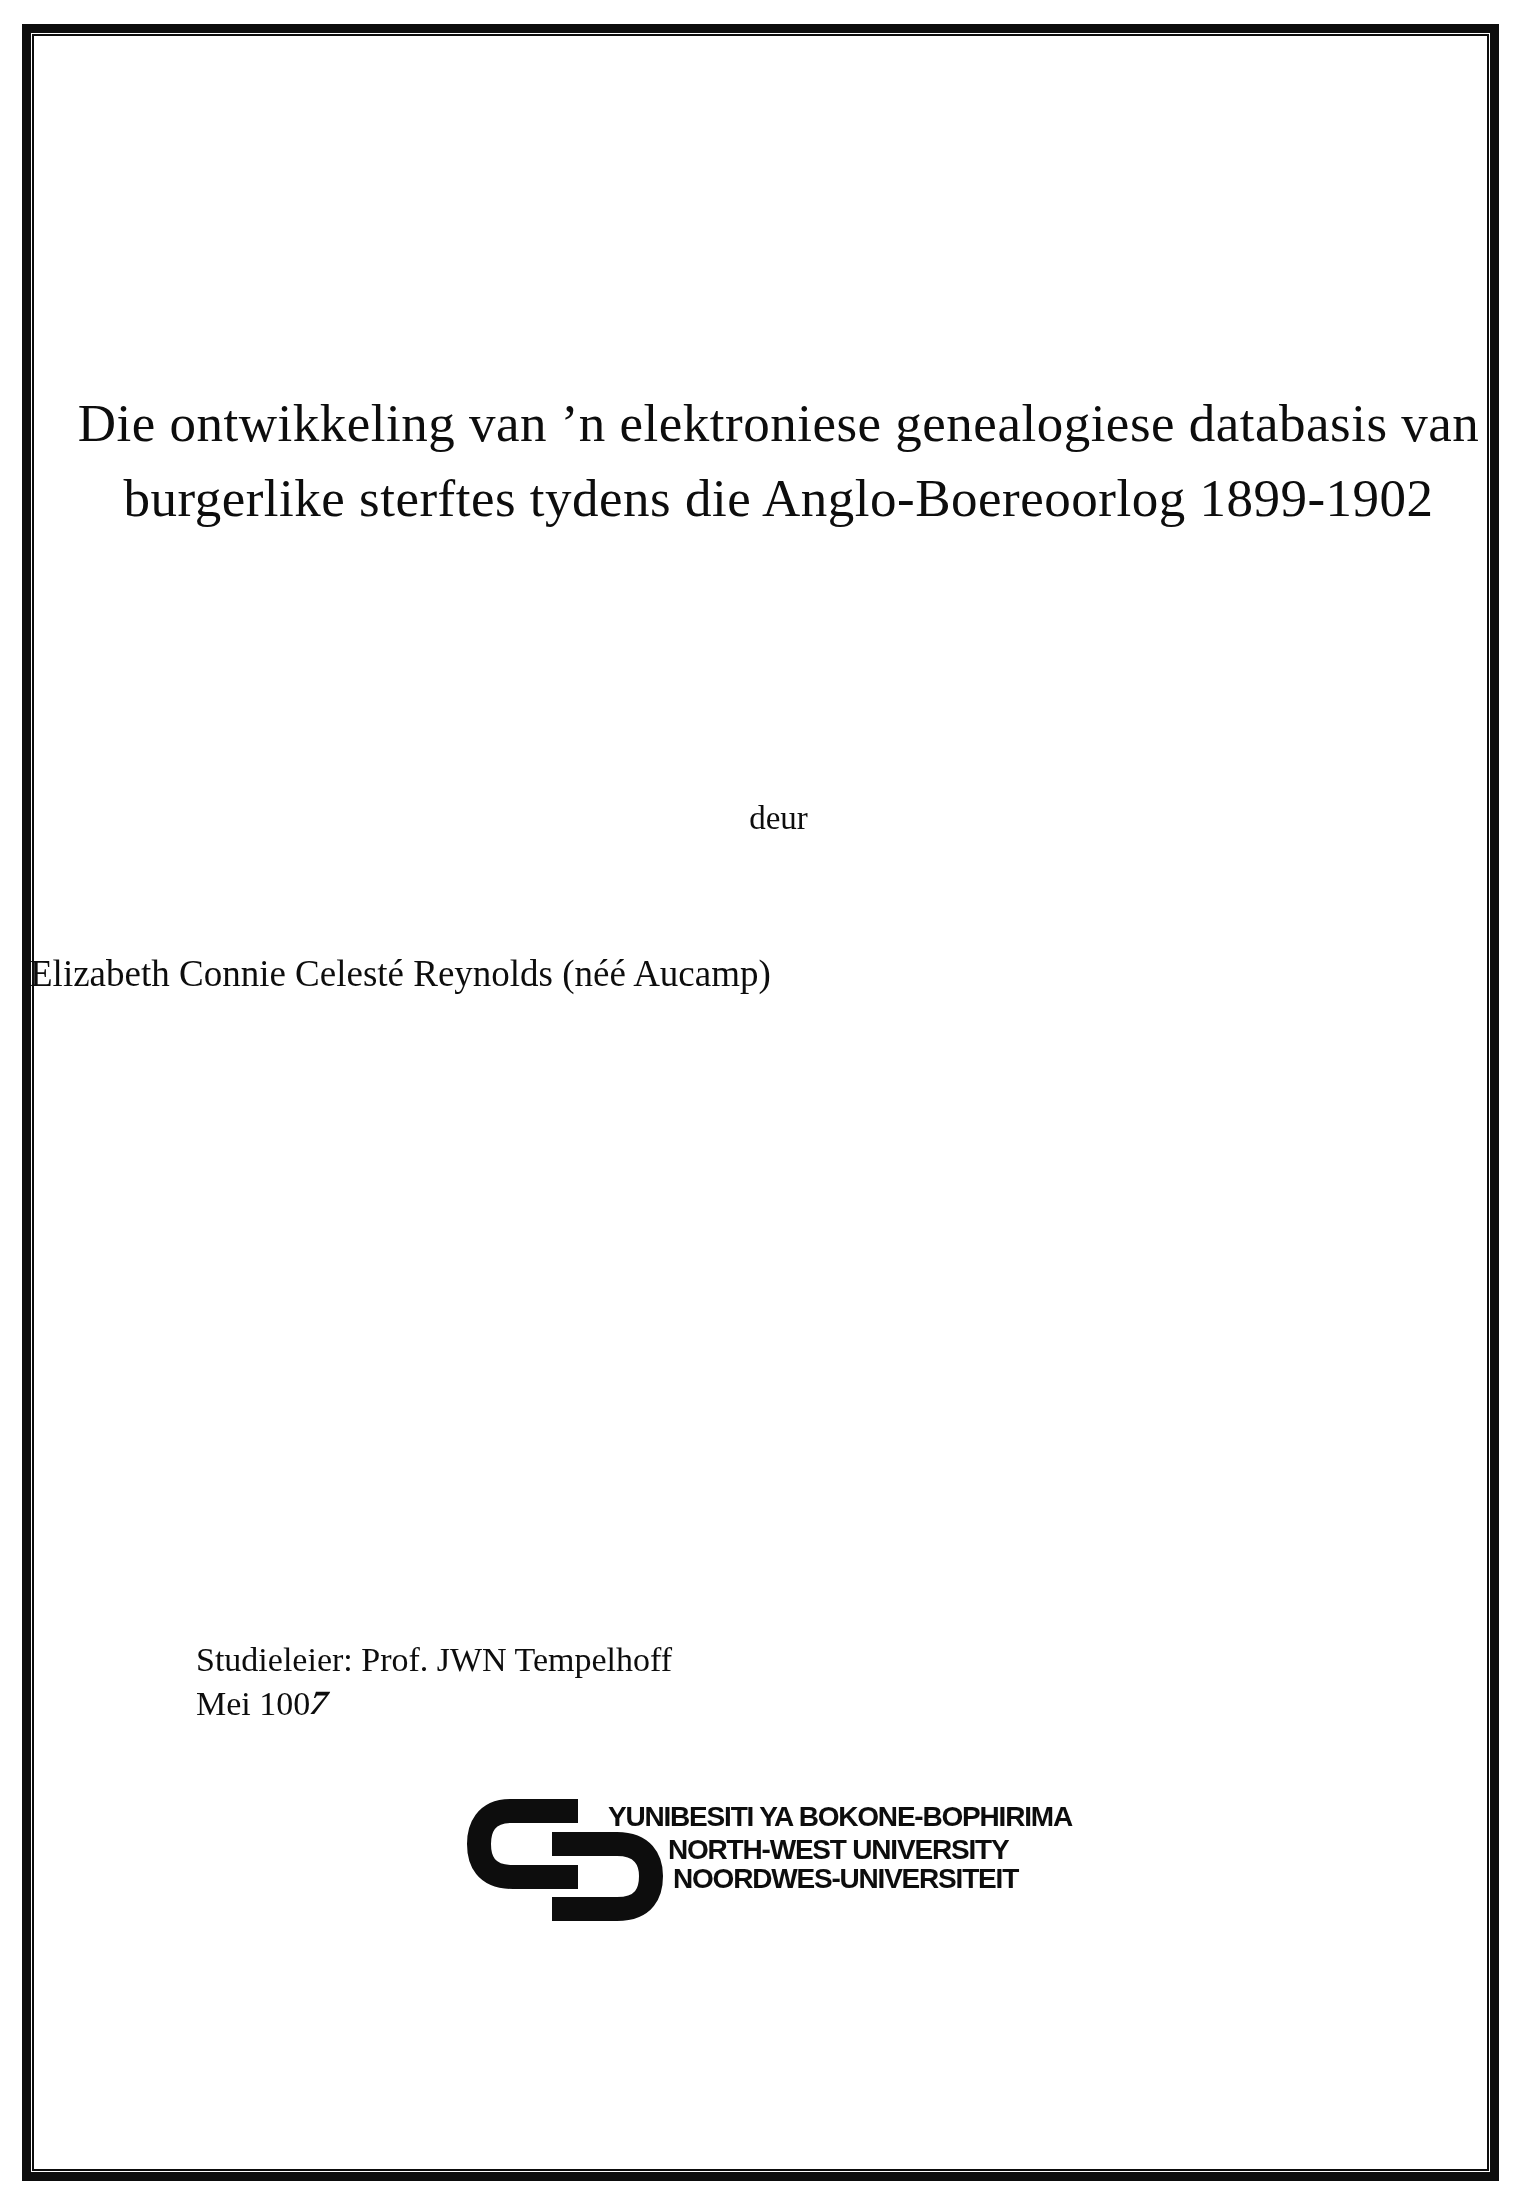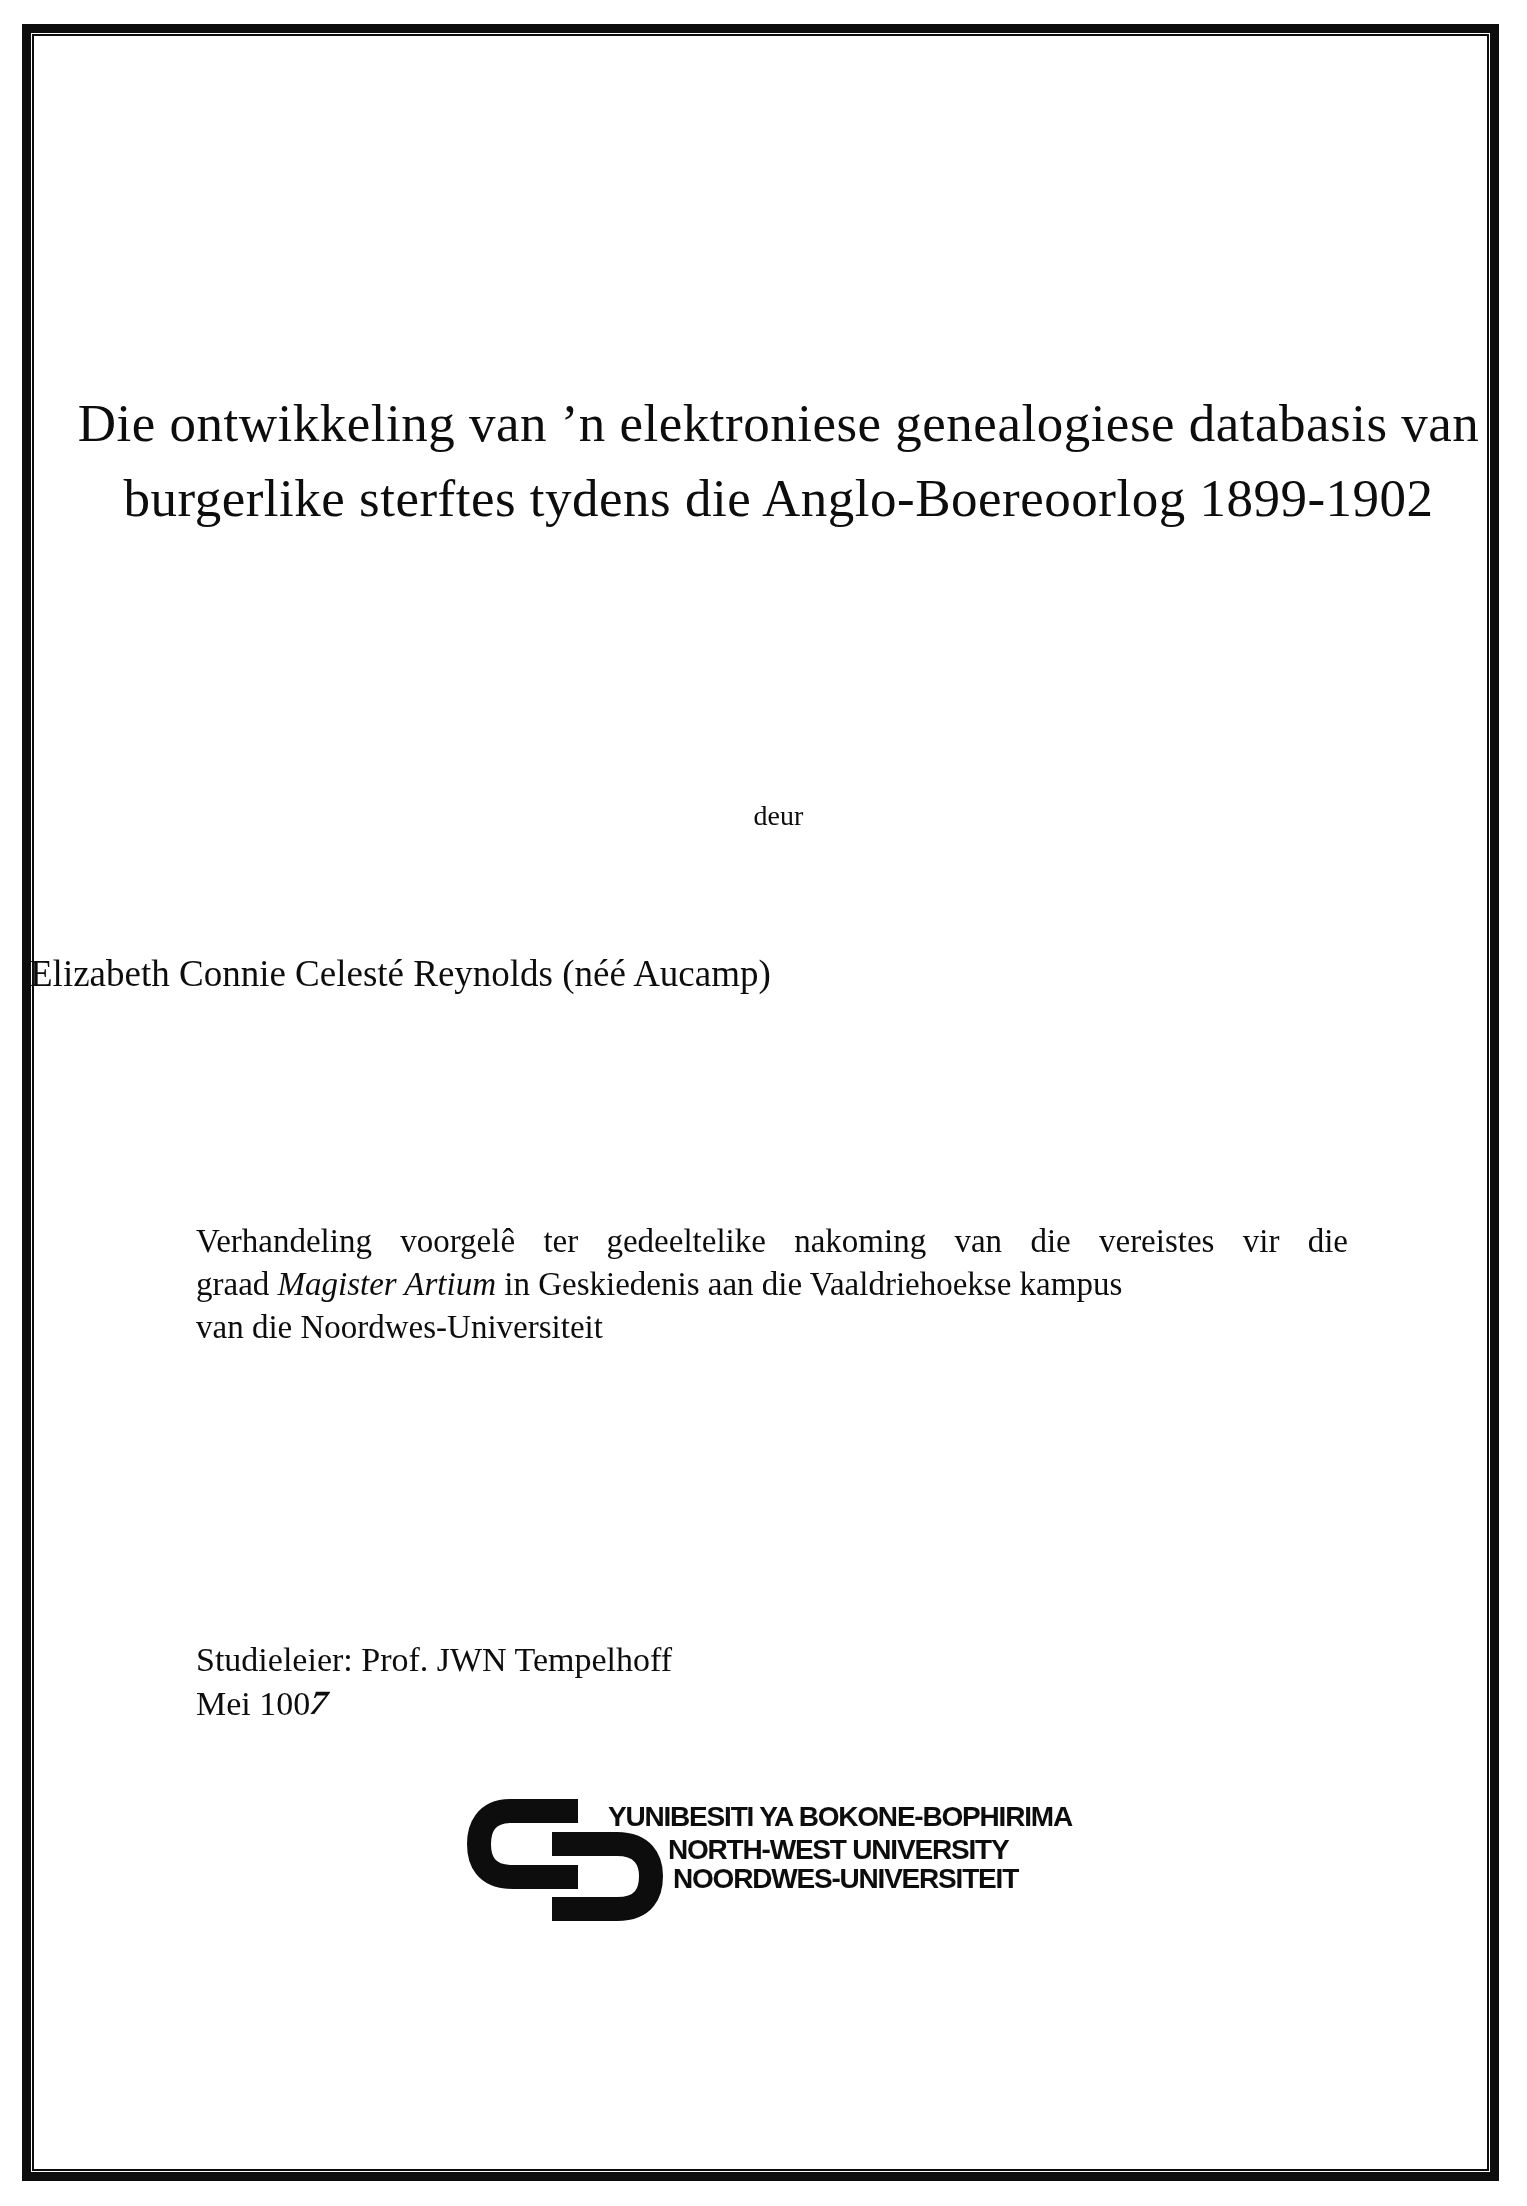--- a/index.html
+++ b/index.html
@@ -22,21 +22,21 @@
   }
   .title{
     position:absolute;left:30px;right:0;top:386px;
     text-align:center;
     font-size:53px;line-height:75px;
     letter-spacing:0.5px;
   }
   .byline{
     position:absolute;left:30px;right:0;top:800px;
     text-align:center;
-    font-size:28px;
+    font-size:33px;
   }
   .author{
     position:absolute;left:30px;right:0;top:952px;
     text-align:left;
     font-size:37px;
   }
   .statement{
     position:absolute;left:196px;width:1152px;top:1220px;
     font-size:33px;line-height:43px;
   }
@@ -82,25 +82,20 @@
 
   <div class="title">
     <div>Die ontwikkeling van ’n elektroniese genealogiese databasis van</div>
     <div>burgerlike sterftes tydens die Anglo-Boereoorlog 1899-1902</div>
   </div>
 
   <div class="byline">deur</div>
 
   <div class="author">Elizabeth Connie Celesté Reynolds (néé Aucamp)</div>
 
-  <div class="statement">
-    <div class="just">Verhandeling voorgelê ter gedeeltelike nakoming van die vereistes vir die</div>
-    <div><span>graad </span><i>Magister Artium</i><span> in Geskiedenis aan die Vaaldriehoekse kampus</span></div>
-    <div>van die Noordwes-Universiteit</div>
-  </div>
 
   <div class="supervisor-block">
     <div>Studieleier: Prof. JWN Tempelhoff</div>
     <div><span>Mei 100</span><span class="date-digit">7</span></div>
   </div>
 
   <div class="logo-block">
     <svg class="logo-mark" width="200" height="132" viewBox="0 0 200 132" aria-hidden="true">
       <path d="M 113 13 H 46 C 20 13 14 31 14 46 C 14 62 20 79 48 79 H 113" fill="none" stroke="#0d0d0d" stroke-width="24" stroke-linecap="butt"></path>
       <path d="M 87 46 H 152 C 178 46 186 62 186 78 C 186 94 180 111 152 111 H 87" fill="none" stroke="#0d0d0d" stroke-width="24" stroke-linecap="butt"></path>

